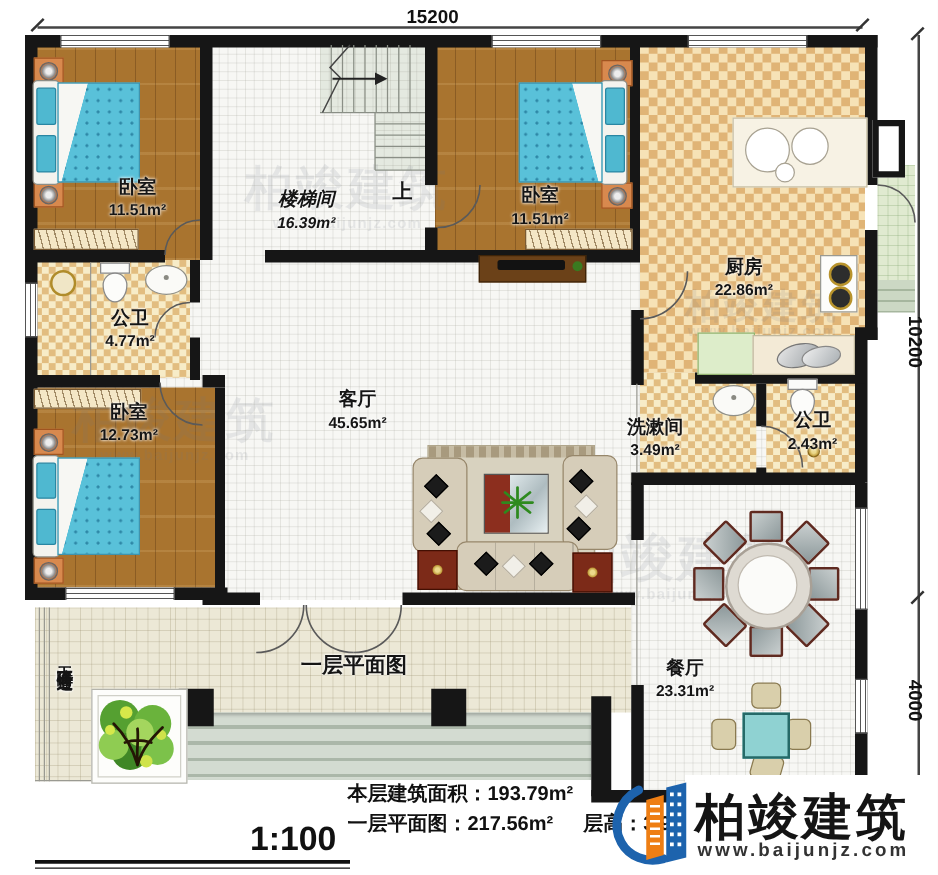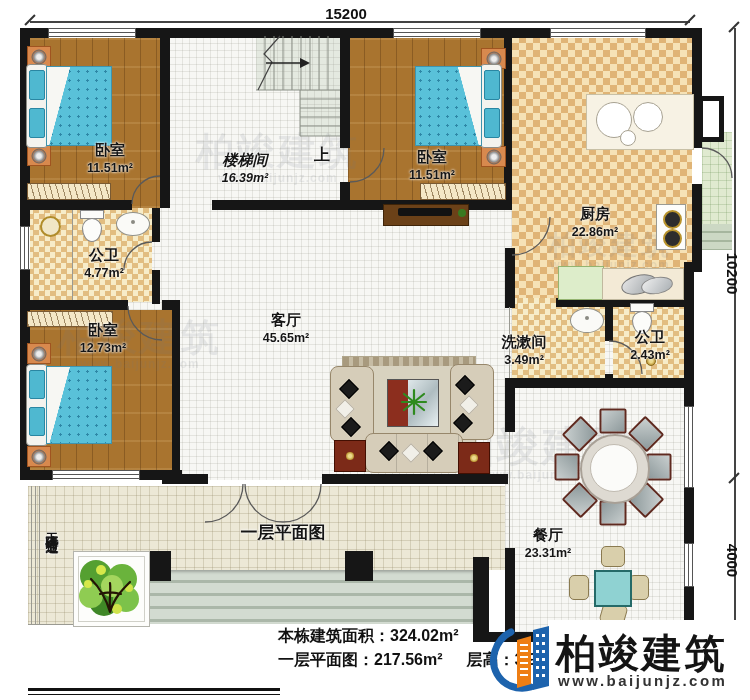--- a/index.html
+++ b/index.html
@@ -388,24 +388,25 @@
   <div class="abs" style="left:30px;top:21px;width:660px;height:2px;background:#444;"></div>
   <span class="tick" style="left:23px;top:19px;"></span>
   <span class="tick" style="left:683px;top:19px;"></span>
   <div class="abs" style="left:734px;top:28px;width:2px;height:627px;background:#444;"></div>
   <span class="tick" style="left:727px;top:26px;"></span>
   <span class="tick" style="left:727px;top:477px;"></span>
   <span class="tick" style="left:727px;top:651px;"></span>
   <div class="dim-label" style="left:710px;top:265px;width:44px;transform:rotate(90deg);">10200</div>
   <div class="dim-label" style="left:714px;top:552px;width:36px;transform:rotate(90deg);">4000</div>
 
+  <div class="title-scale">1:100</div>
   <div class="abs" style="left:28px;top:688px;width:252px;height:3px;background:#111;"></div>
   <div class="abs" style="left:28px;top:694px;width:252px;height:1px;background:#111;"></div>
   <div class="stats">
-    <div><span>本栋建筑面积：</span><span>324.02m²</span></div>
+    <div><span>本层建筑面积：</span><span>193.79m²</span></div>
     <div><span>一层平面图：</span><span>217.56m²</span><span style="display:inline-block;width:24px;"></span><span>层高：</span><span>3.9m</span></div>
   </div>
 
   <div class="abs" style="left:548px;top:620px;width:202px;height:78px;background:#fff;"></div>
   <svg class="abs" style="left:487px;top:618px;" width="68" height="80" viewBox="0 0 68 80">
     <path d="M24 14 C8 22 2 42 10 56 C16 67 30 73 44 69" fill="none" stroke="#1d63ad" stroke-width="7" stroke-linecap="round"></path>
     <polygon points="30,22 44,18 44,66 30,70" fill="#ee7e14"></polygon>
     <polygon points="46,12 62,8 62,68 46,72" fill="#1d63ad"></polygon>
     <g fill="#fff">
       <rect x="33" y="26" width="8" height="2"></rect>

